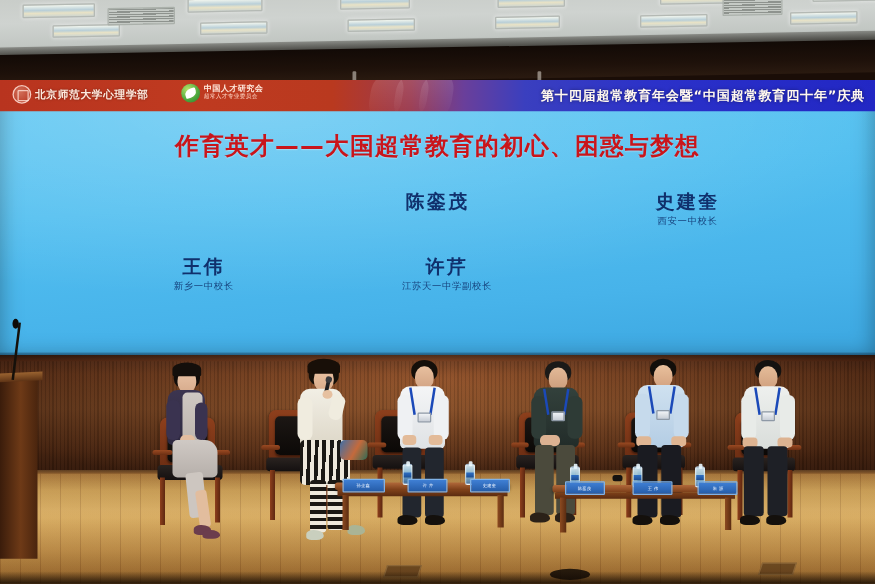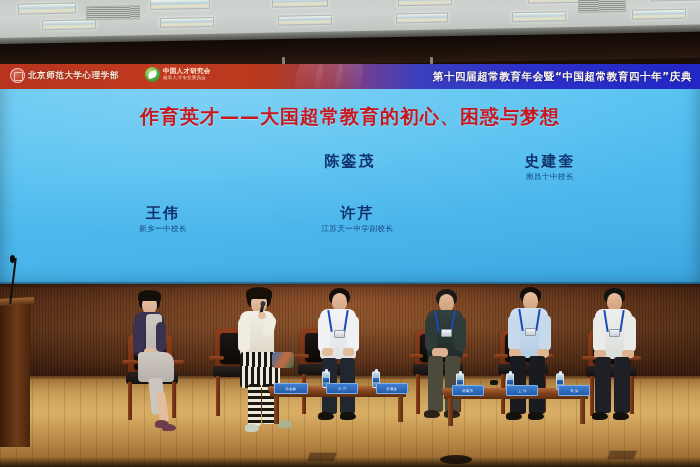--- a/index.html
+++ b/index.html
@@ -311,21 +311,21 @@
     </div>
 
     <div class="slide-title">作育英才——大国超常教育的初心、困惑与梦想</div>
 
 
     <div class="p-cell" style="left:275px;top:88px;width:150px;">
       <div class="p-name">陈銮茂</div>
     </div>
     <div class="p-cell" style="left:470px;top:88px;width:160px;">
       <div class="p-name">史建奎</div>
-      <div class="p-role">南昌十中校长</div>
+      <div class="p-role">西安一中校长</div>
     </div>
 
     <div class="p-cell" style="left:78px;top:140px;width:170px;">
       <div class="p-name">王伟</div>
       <div class="p-role">新乡一中校长</div>
     </div>
     <div class="p-cell" style="left:280px;top:140px;width:155px;">
       <div class="p-name">许芹</div>
       <div class="p-role">江苏天一中学副校长</div>
     </div>

